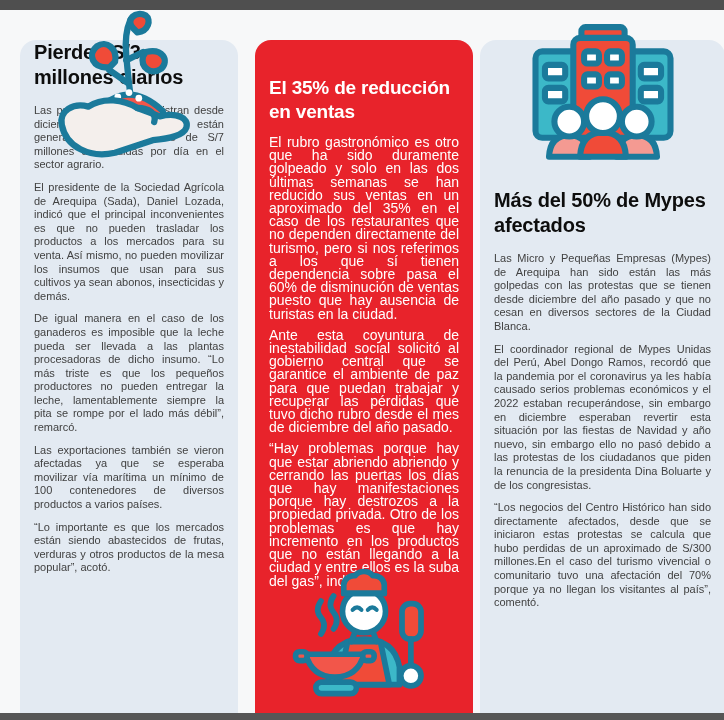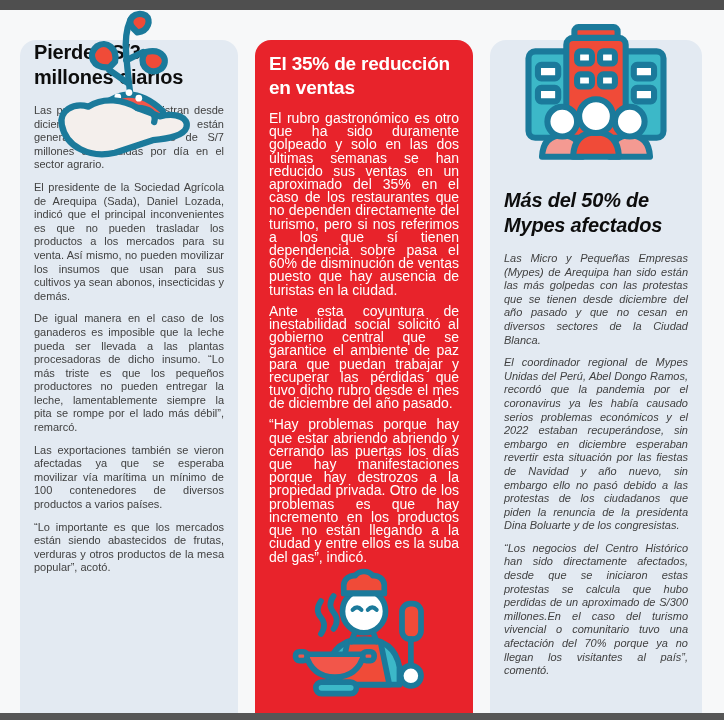--- a/index.html
+++ b/index.html
@@ -16,21 +16,21 @@
 
   .card {
     position:absolute;
     top:40px;
     height:673px;
     border-radius:16px 16px 0 0;
   }
   .card-light { background:#e3eaf2; }
   .card-left  { left:20px;  width:218px; }
   .card-mid   { left:255px; width:218px; background:#e8232b; }
-  .card-right { left:490px; width:212px;font-style:italic; }
+  .card-right { left:480px; width:245px; }
 
   .overflow-icon {
     position:absolute;
     left:50%;
     transform:translateX(-50%);
   }
   .plant-icon    { top:-30px; width:168px; height:168px; }
   .building-icon { top:-26px; width:162px; height:172px; }
   .chef-icon {
     position:absolute;
@@ -55,21 +55,21 @@
   }
   .card p {
     font-size:11px;
     line-height:13.6px;
     color:#414141;
     text-align:justify;
     margin-bottom:9px;
     hyphens:auto;
   }
 
-  .card-mid .card-body { padding:12px 14px 0 14px; }
+  .card-mid .card-body { padding:12px 14px 0 14px;margin-top:24px; }
   .card-mid h2.card-title { color:#ffffff; font-size:19px; line-height:24px; margin-bottom:12px; }
   .card-mid p { color:#ffffff; font-size:14px; line-height:13.2px; margin-bottom:8px; }
 </style>
 </head>
 <body>
 
 <div class="frame-bar top"></div>
 <div class="frame-bar bottom"></div>
 
 <section class="card card-light card-left">

